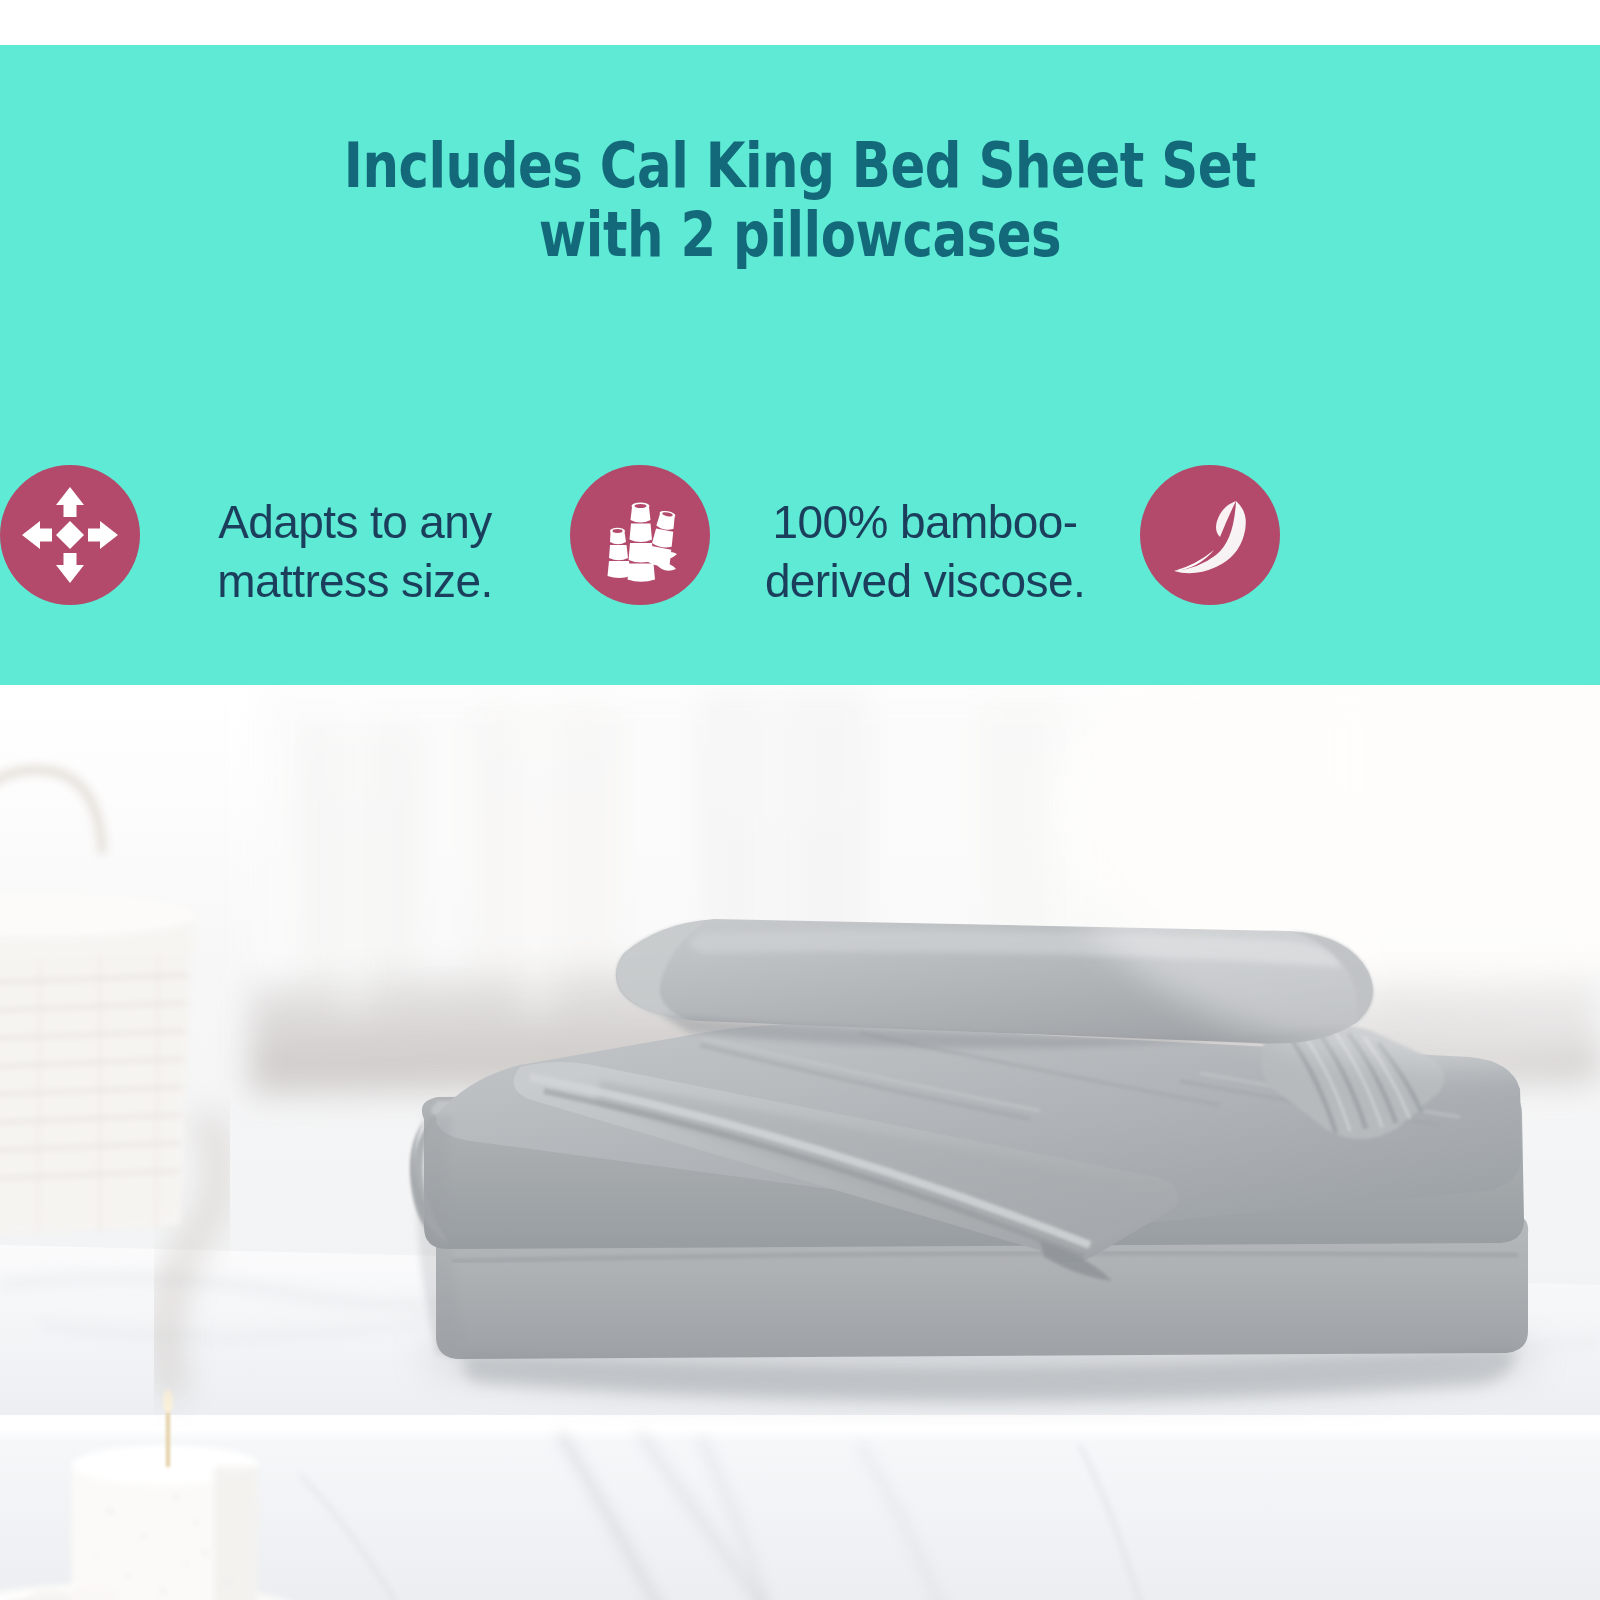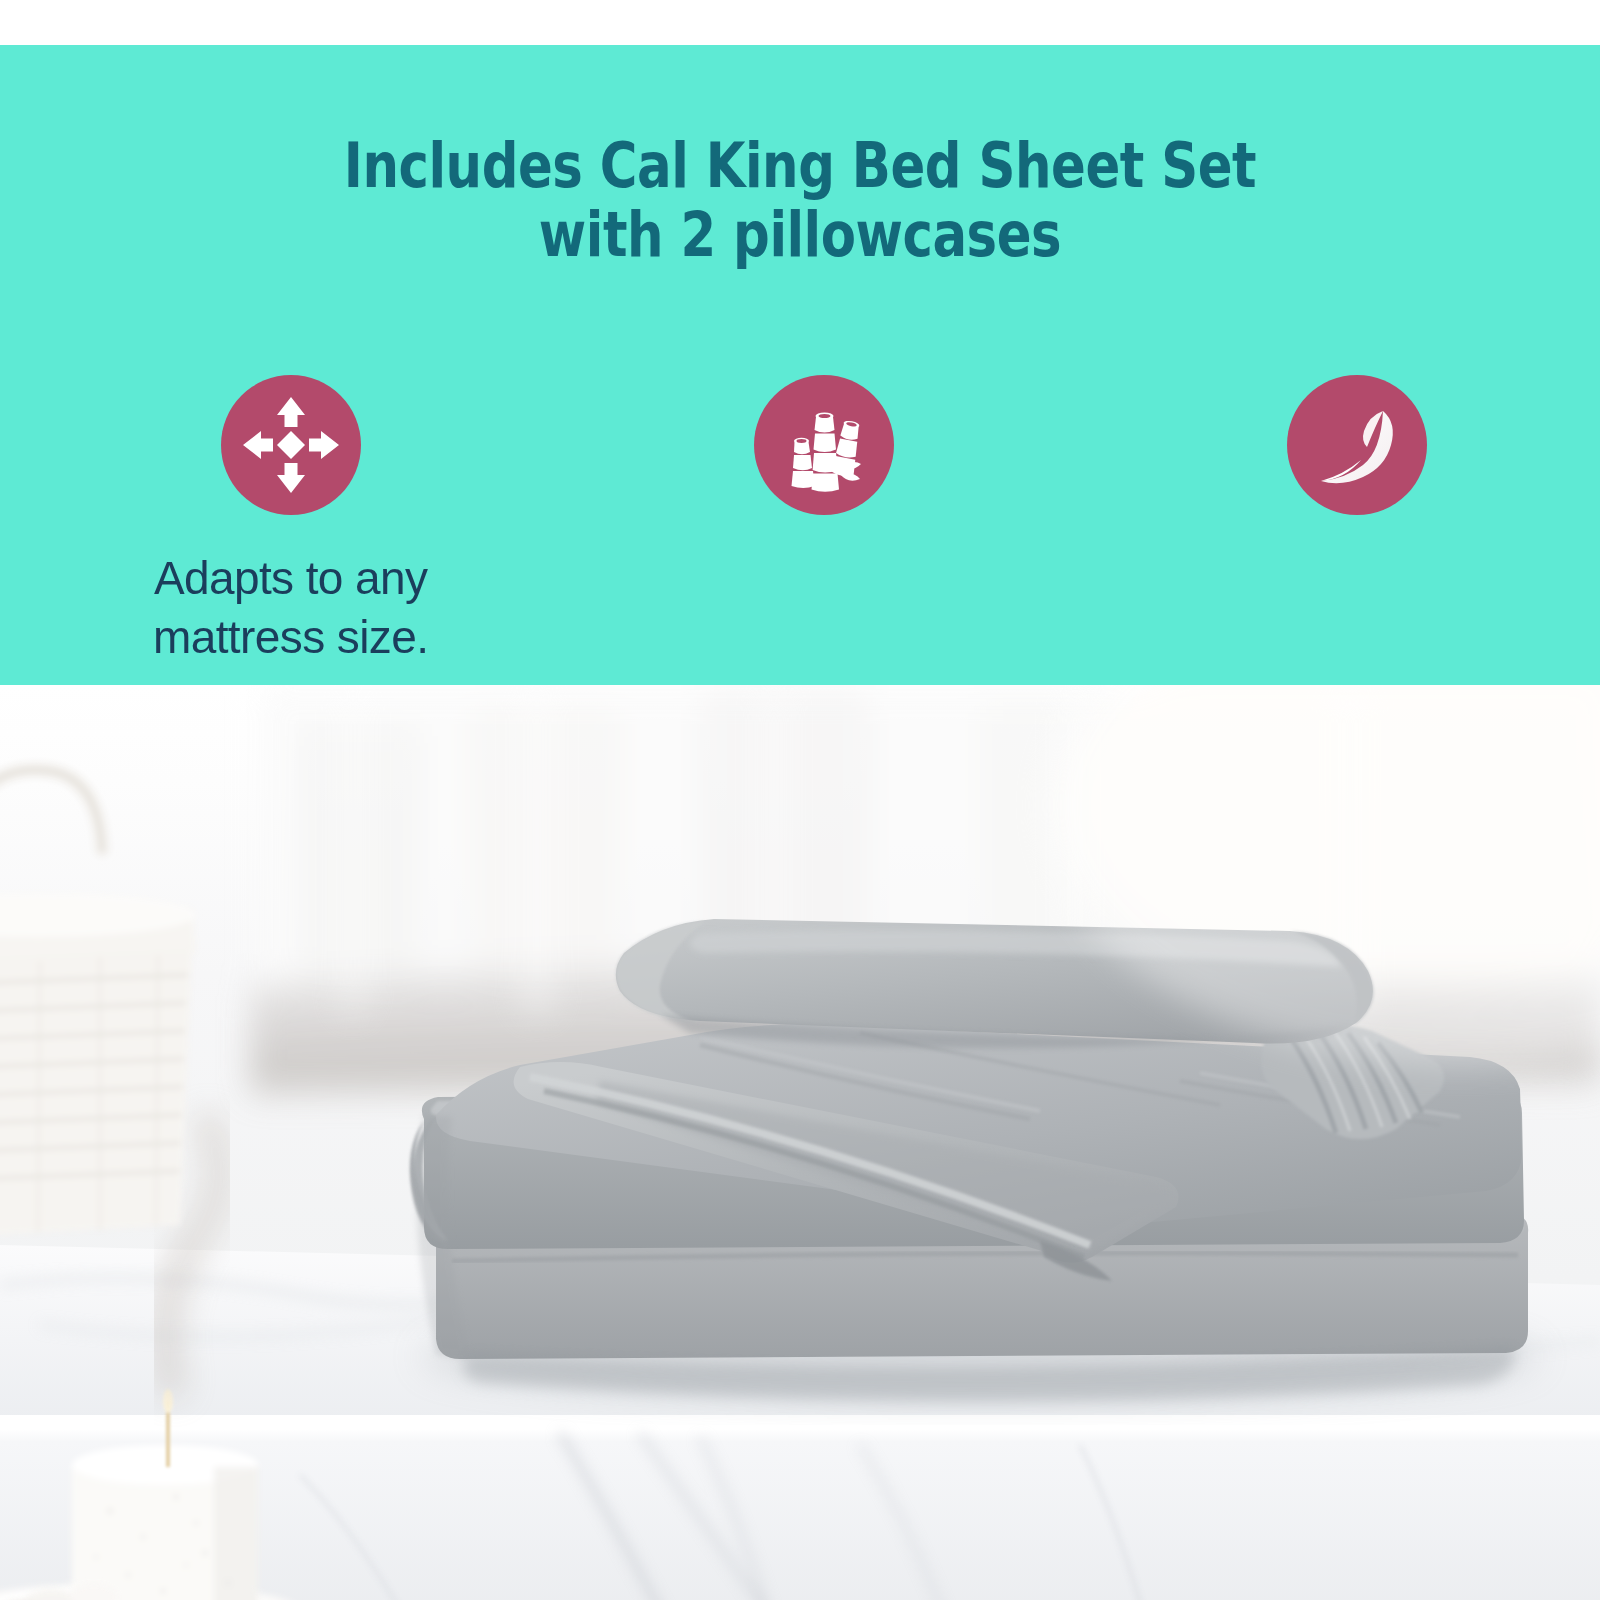--- a/index.html
+++ b/index.html
@@ -15,21 +15,21 @@
     font-size:62px;line-height:1.12;font-weight:bold;
     letter-spacing:-0.5px;
     font-family:"DejaVu Sans Condensed","Liberation Sans Narrow","Liberation Sans",sans-serif;
     transform:scaleX(.92);transform-origin:50% 50%;
     white-space:pre-line;
   }
 
   
   #features{position:absolute;left:0;top:330px;width:1600px;height:320px;
             display:flex;}
-  .feature{flex:1;display:flex;flex-direction:column;align-items:center;padding-left:48px;}
+  .feature{flex:1;display:flex;flex-direction:row;align-items:center;}
   .badge{width:140px;height:140px;border-radius:50%;background:#b34a6b;
          position:relative;flex:none;}
   .badge svg{position:absolute;left:0;top:0;width:140px;height:140px;}
   .cap{margin-top:34px;width:430px;text-align:center;color:#1b3e5c;
        font-size:46px;line-height:1.28;letter-spacing:-0.6px;
        font-family:"Liberation Sans","DejaVu Sans",sans-serif;
        white-space:pre-line;}
 
   
   #photo{position:absolute;left:0;top:640px;width:1600px;height:960px;overflow:hidden;
@@ -91,20 +91,22 @@
               <path d="M83 83 l20 0 l1.3 16 q-12 4.5 -22.5 0 Z"></path>
               <ellipse cx="92.5" cy="49" rx="8" ry="3.2" fill="#ffffff"></ellipse>
               <ellipse cx="92.5" cy="49" rx="5.3" ry="1.8" fill="#b34a6b"></ellipse>
             </g>
 
             <path d="M86 92 q13-8 21 -3 q-9 9 -21 3 Z"></path>
             <path d="M86 99 q14-3 20 5 q-12 5 -20 -5 Z"></path>
           </g>
         </svg>
       </div>
+      <div class="cap" style="color: rgb(27, 62, 92);">100% bamboo-
+derived viscose.</div>
     </div>
 
     <div class="feature">
       <div class="badge" style="background: rgb(179, 74, 107);">
         <svg viewBox="0 0 140 140">
           <defs>
             <linearGradient id="fthr" x1="0" y1="0" x2="1" y2="1">
               <stop offset="0" stop-color="#ffffff"></stop>
               <stop offset="1" stop-color="#f4eef0"></stop>
             </linearGradient>

